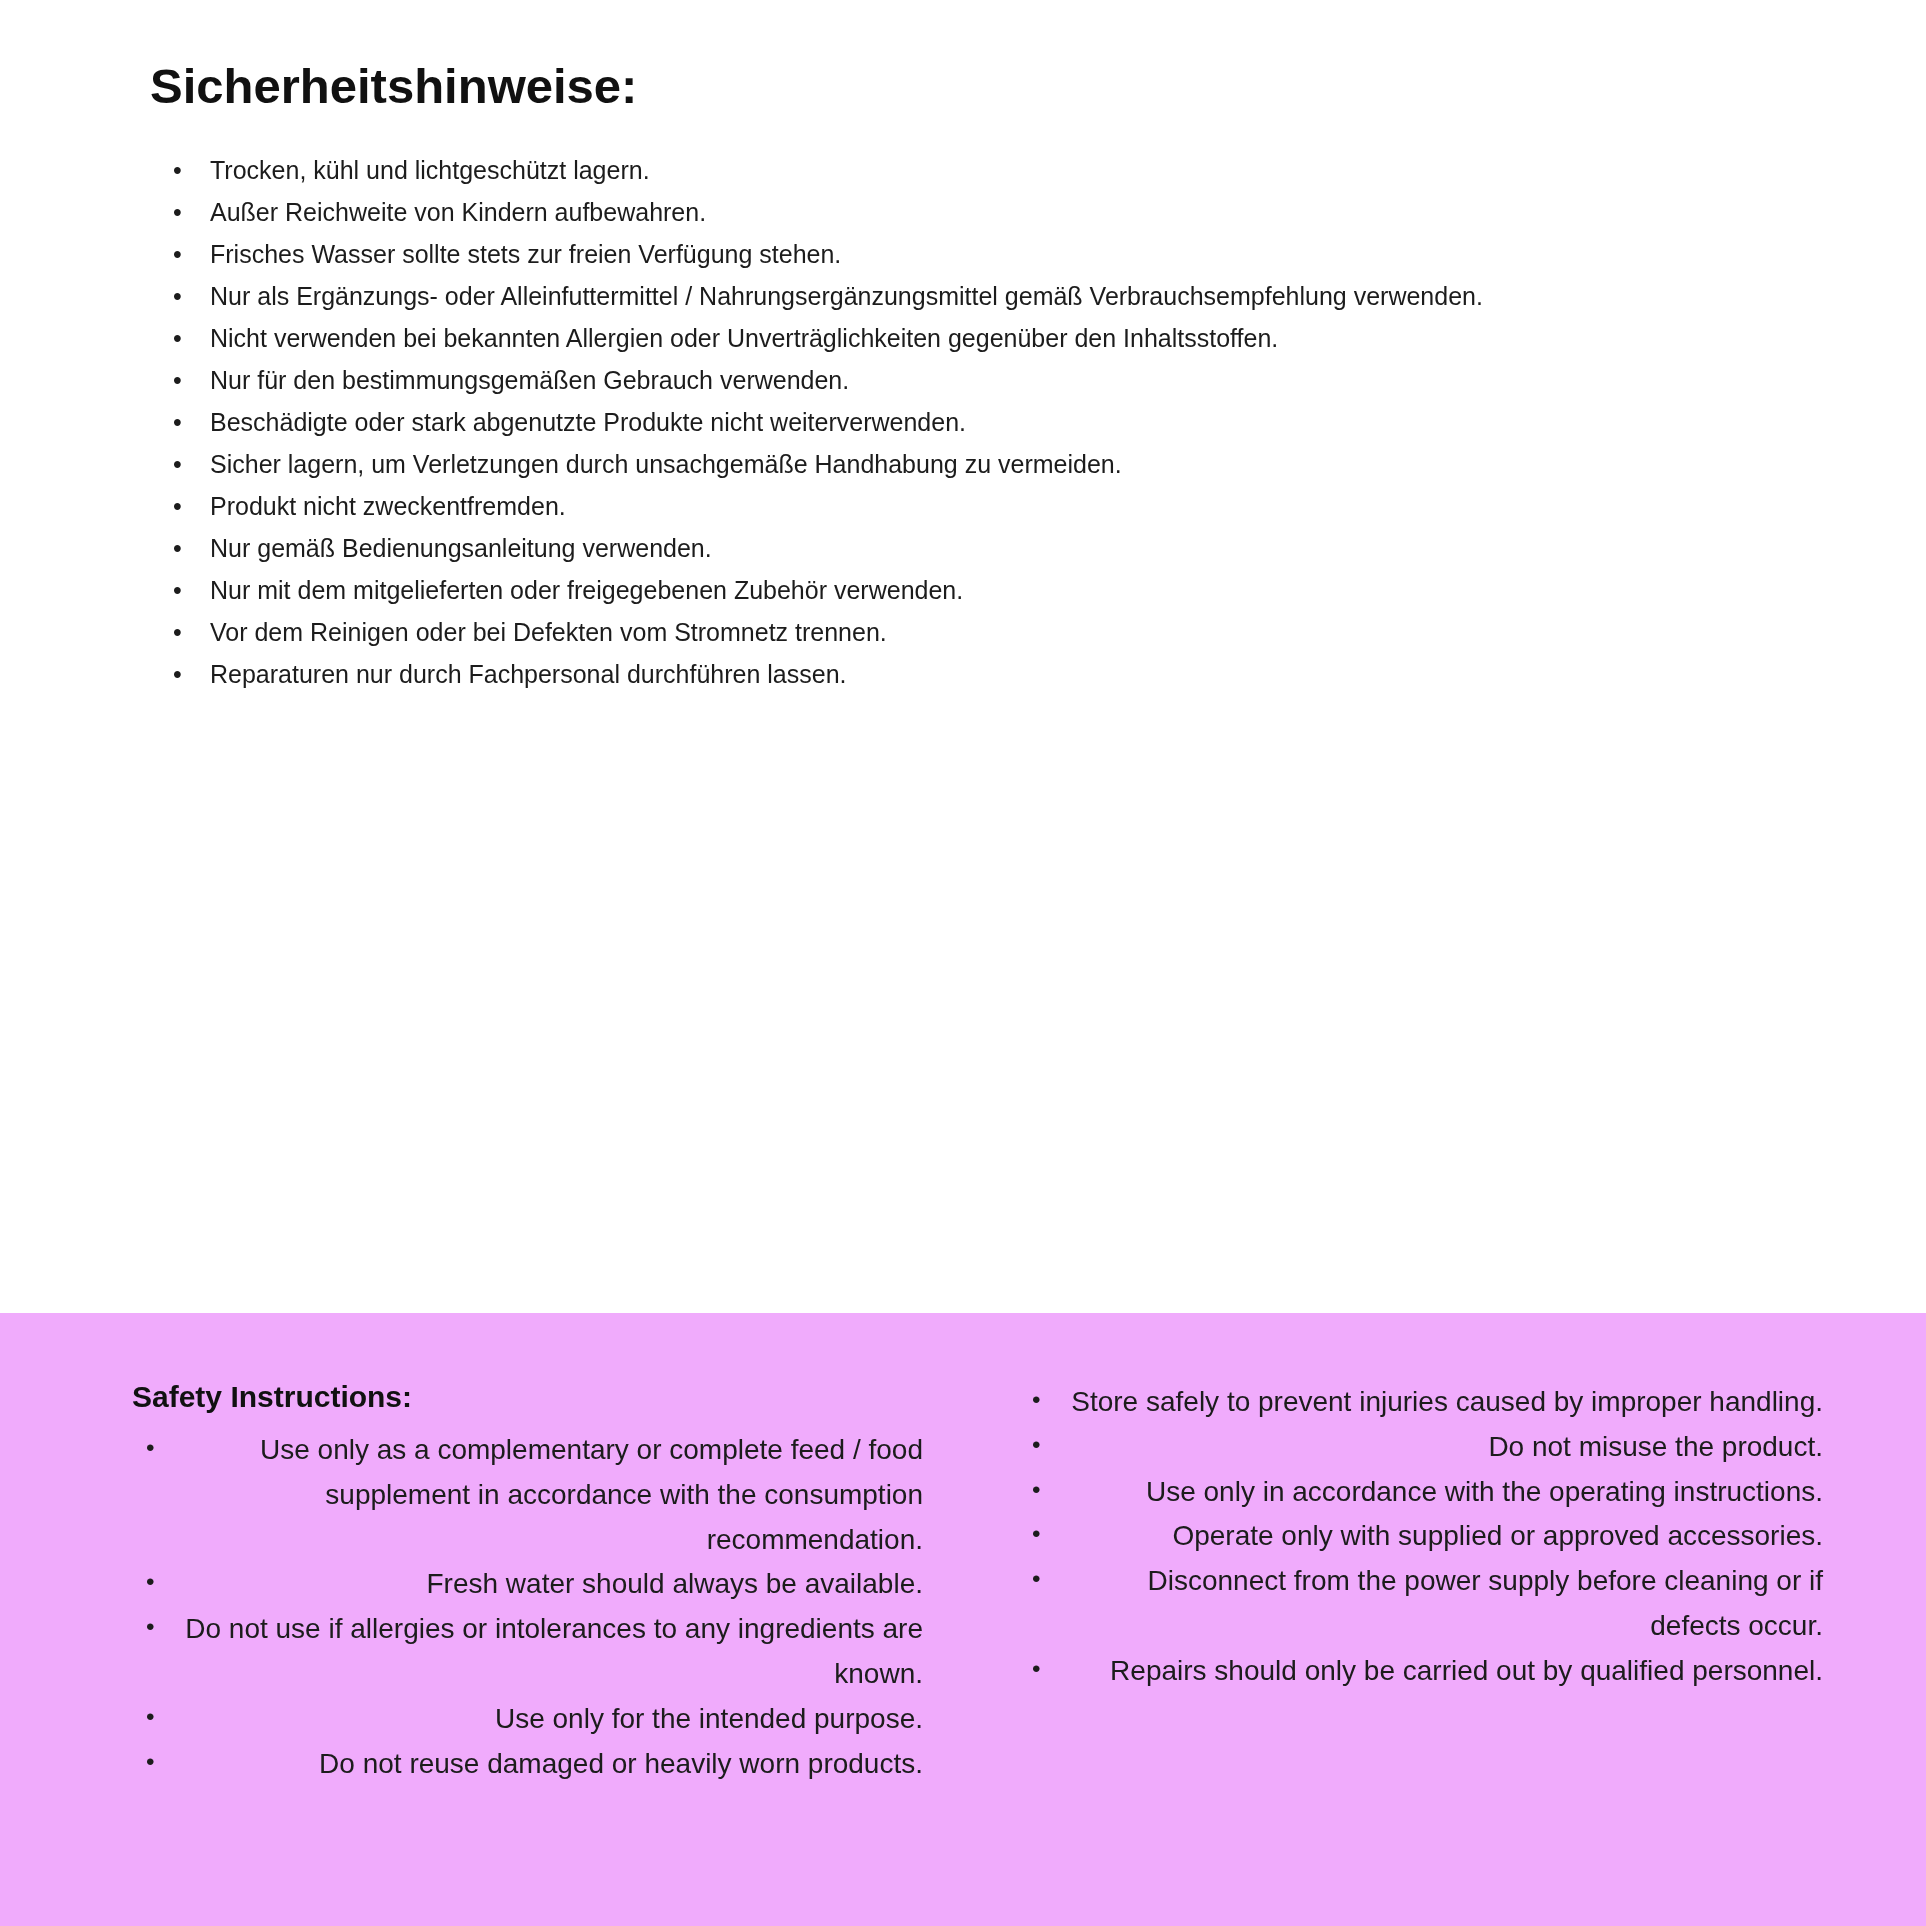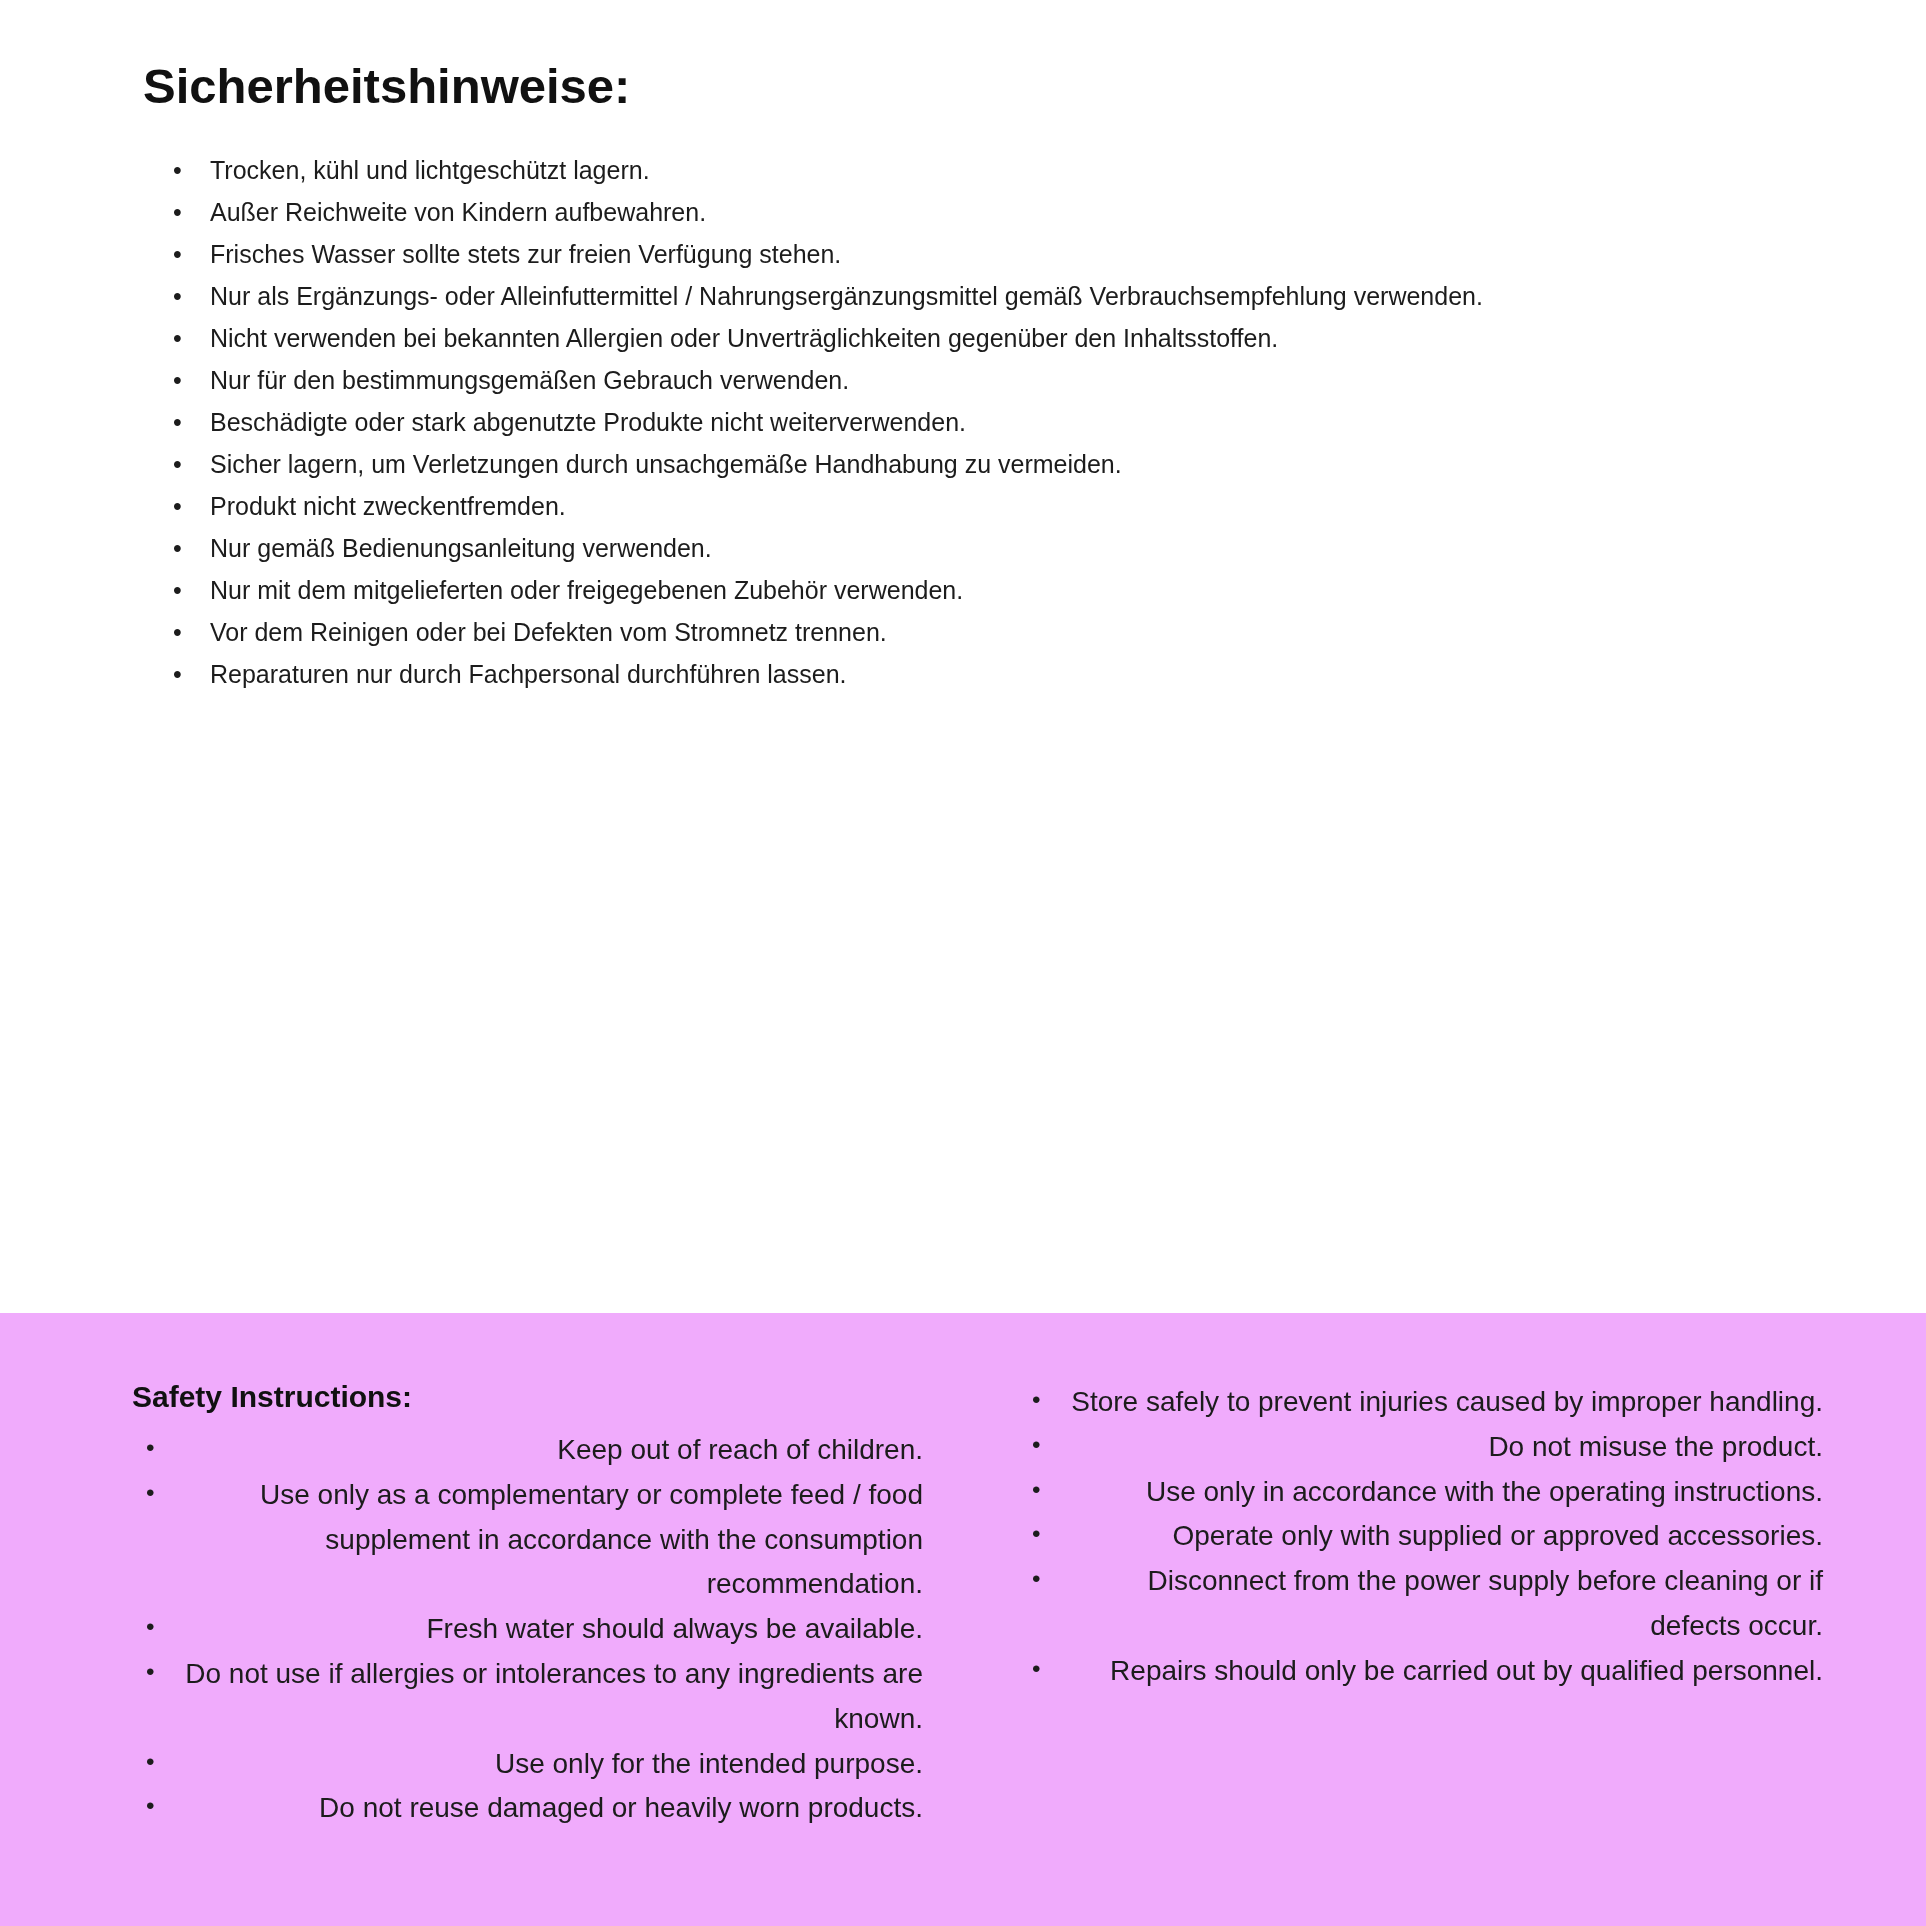--- a/index.html
+++ b/index.html
@@ -16,21 +16,21 @@
     overflow: hidden;
   }
 
   
   .german-section {
     padding: 58px 116px 0 138px;
   }
   .german-heading {
     font-size: 49px;
     font-weight: bold;
-    margin: 0 0 35px 5px;
+    margin: 0 0 35px 12px;
     color: #111111;
   }
   ul.bullet-list {
     list-style: none;
     margin: 0;
     padding: 0;
   }
   .german-section ul.bullet-list {
     padding-left: 35px;
     font-size: 25px;
@@ -113,21 +113,20 @@
     <li>Vor dem Reinigen oder bei Defekten vom Stromnetz trennen.</li>
     <li>Reparaturen nur durch Fachpersonal durchführen lassen.</li>
   </ul>
 </div>
 
 <div class="english-section">
   <div class="english-columns">
     <div class="english-col left-col">
       <h2 class="english-heading">Safety Instructions:</h2>
       <ul class="bullet-list">
-        <li>Keep out of reach of children.</li>
         <li>Use only as a complementary or complete feed / food supplement in accordance with the consumption recommendation.</li>
         <li>Fresh water should always be available.</li>
         <li>Do not use if allergies or intolerances to any ingredients are known.</li>
         <li>Use only for the intended purpose.</li>
         <li>Do not reuse damaged or heavily worn products.</li>
       </ul>
     </div>
     <div class="english-col right-col">
       <ul class="bullet-list">
         <li>Store safely to prevent injuries caused by improper handling.</li>

